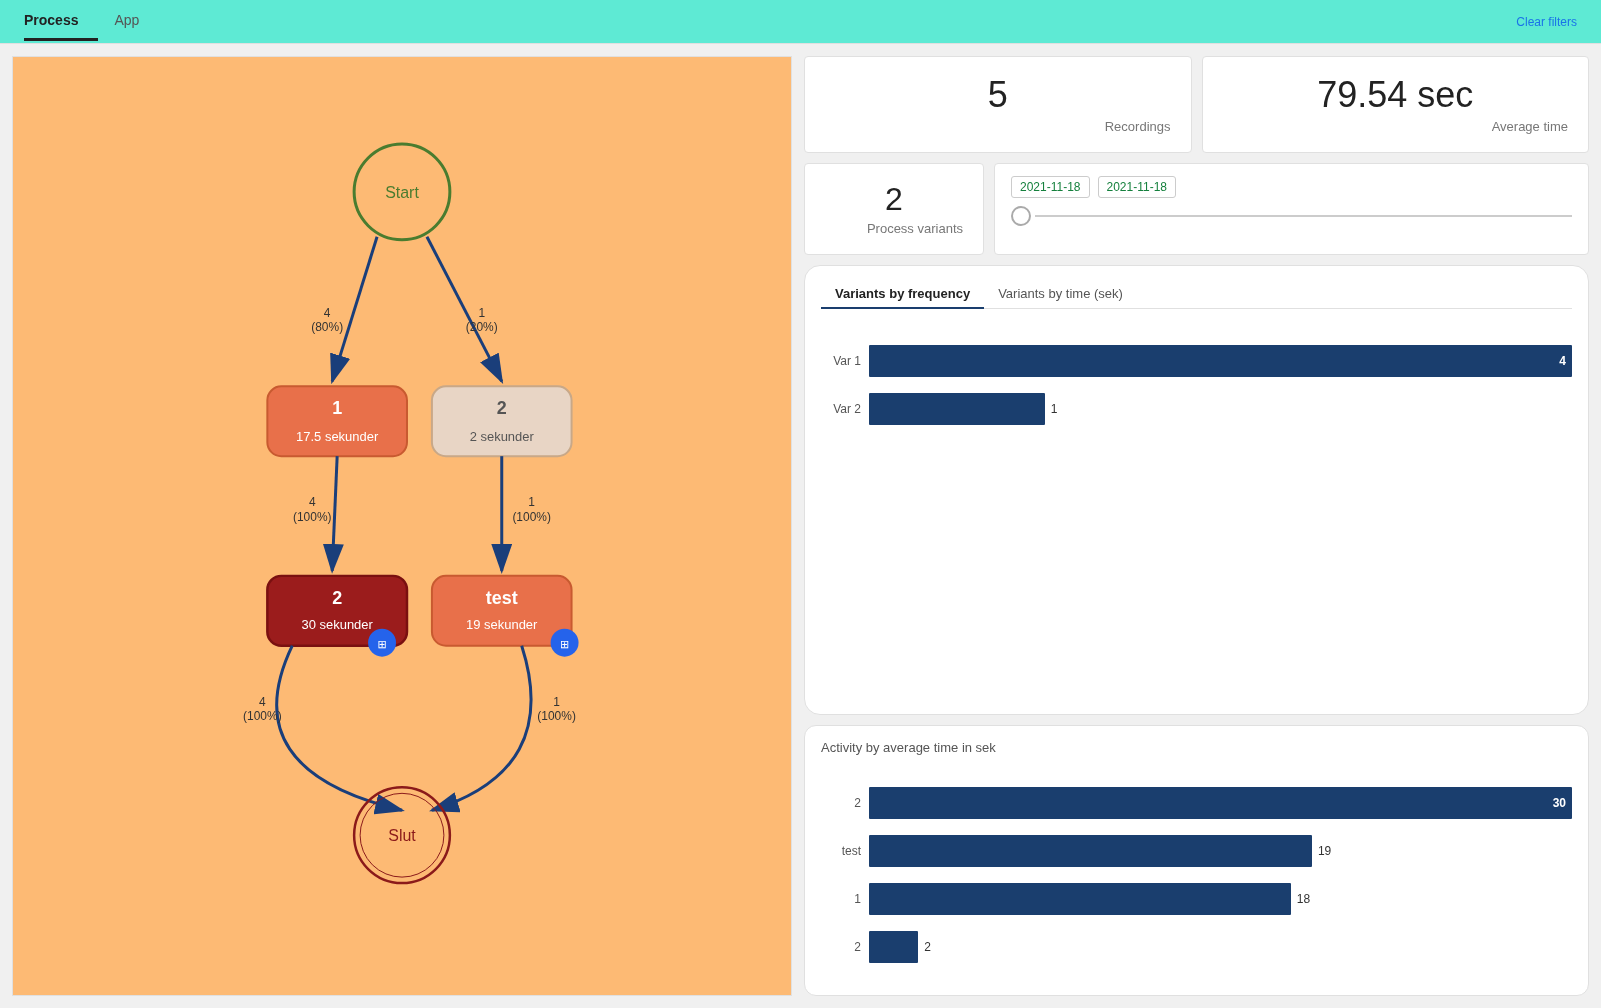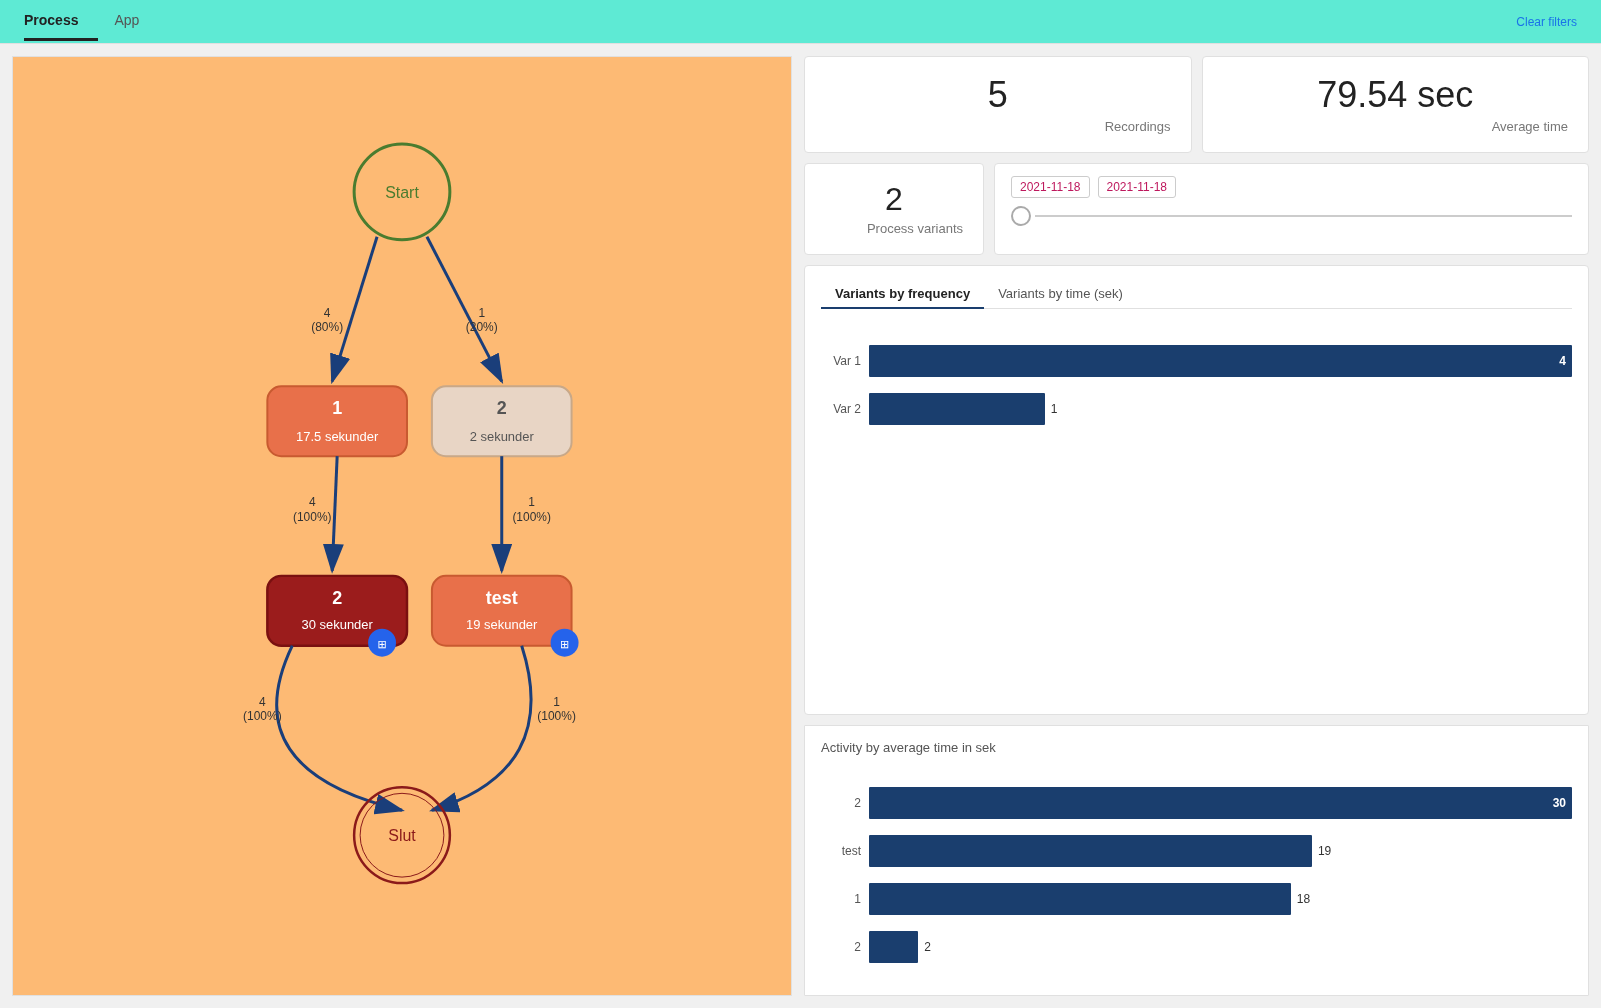--- a/index.html
+++ b/index.html
@@ -113,21 +113,21 @@
     .filter-dates {
       display: flex;
       gap: 8px;
       margin-bottom: 8px;
     }
     .filter-date-box {
       border: 1px solid #ccc;
       border-radius: 3px;
       padding: 3px 8px;
       font-size: 12px;
-      color: #be185d;
+      color: #15803d;
     }
     .filter-slider {
       width: 100%;
       margin-top: 6px;
       display: flex;
       align-items: center;
       gap: 4px;
     }
     .slider-circle {
       width: 20px; height: 20px;
@@ -138,21 +138,21 @@
     .slider-line {
       flex: 1;
       height: 2px;
       background: #ccc;
     }
 
     
     .chart-card {
       background: #fff;
       border: 1px solid #e0e0e0;
-      border-radius: 4px;
+      border-radius: 16px;
       padding: 14px 16px;
       flex: 1;
     }
     .chart-tabs {
       display: flex;
       gap: 0;
       margin-bottom: 16px;
       border-bottom: 1px solid #e0e0e0;
     }
     .chart-tab {
@@ -210,21 +210,21 @@
     .bar-value-outside {
       font-size: 12px;
       color: #333;
       margin-left: 6px;
     }
 
     
     .activity-section {
       background: #fff;
       border: 1px solid #e0e0e0;
-      border-radius: 1px;
+      border-radius: 12px;
       padding: 14px 16px;
     }
     .section-title {
       font-size: 13px;
       color: #555;
       margin-bottom: 12px;
     }
 
     
     .diagram-svg {

